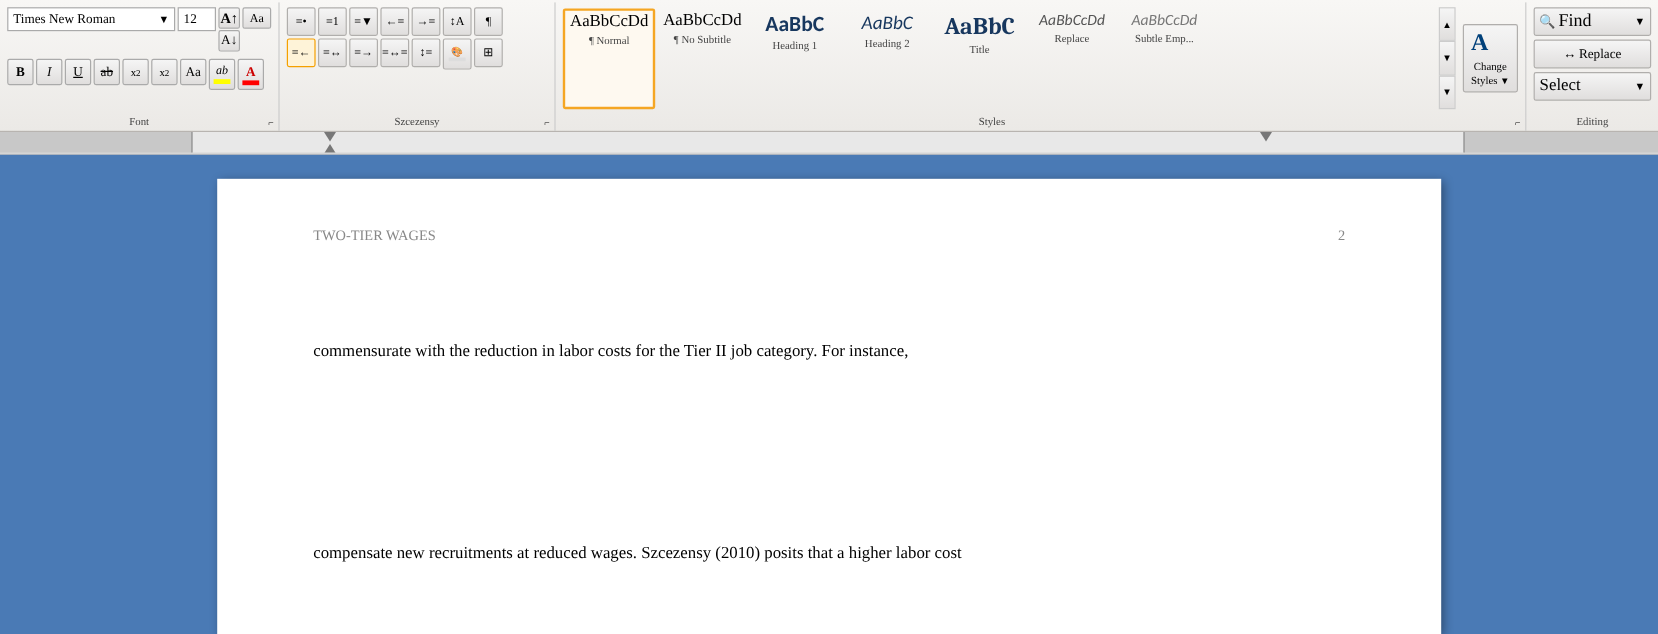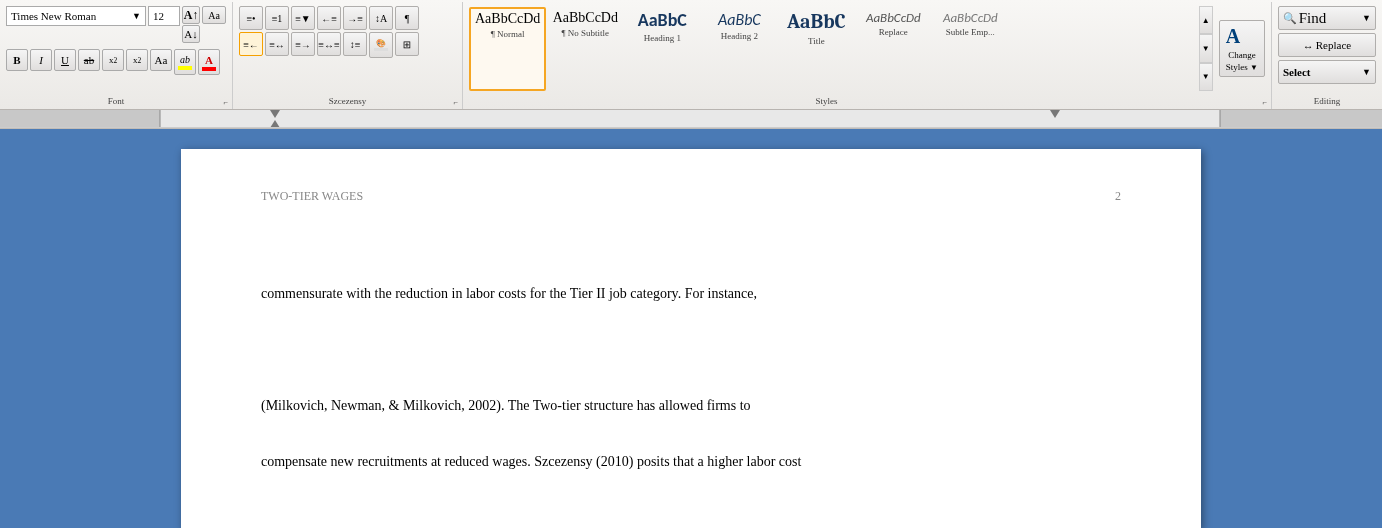--- a/index.html
+++ b/index.html
@@ -392,21 +392,21 @@
         <div class="icon-btn-wide" style="width:100%;">
           <span style="font-size:11px;">🔍</span>
           <span style="font-size:15px;">Find</span>
           <span style="font-size:9px; margin-left:auto;">▼</span>
         </div>
         <div class="icon-btn-wide" style="width:100%;">
           <span style="font-size:11px;">↔</span>
           <span style="font-size:11px;">Replace</span>
         </div>
         <div class="icon-btn-wide" style="width:100%;">
-          <span style="font-size:11px;font-weight:bold;">Select</span>
+          <span style="font-size:14px;">Select</span>
           <span style="font-size:9px; margin-left:auto;">▼</span>
         </div>
       </div>
       <span class="ribbon-group-label">Editing</span>
     </div>
   </div>
 
   <div class="ruler">
     <svg width="100%" height="18" xmlns="http://www.w3.org/2000/svg">
 
@@ -429,17 +429,17 @@
 <div class="doc-area">
   <div class="page">
     <div class="page-header">
       <span>TWO-TIER WAGES</span>
       <span>2</span>
     </div>
     <div class="doc-body">
       <br><br>
       <span>commensurate with the reduction in labor costs for the Tier II job category. For instance,</span><br><br>
       <br><br>
-      <span>(Milkovich, Newman, &amp; Milkovich, 2002). The Two-tier structure has allowed firms to</span><br><br>
+      <br><br>
       <span>compensate new recruitments at reduced wages. Szcezensy (2010) posits that a higher labor cost</span>
     </div>
   </div>
 </div>
 
 </body></html>

